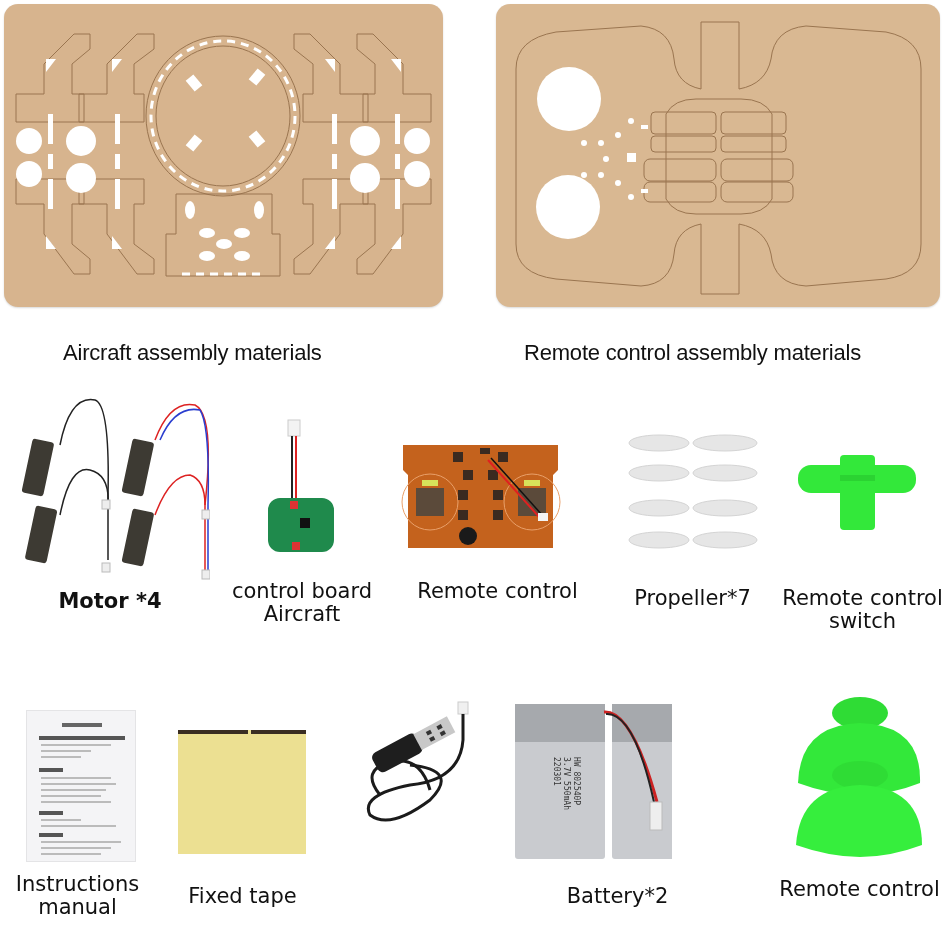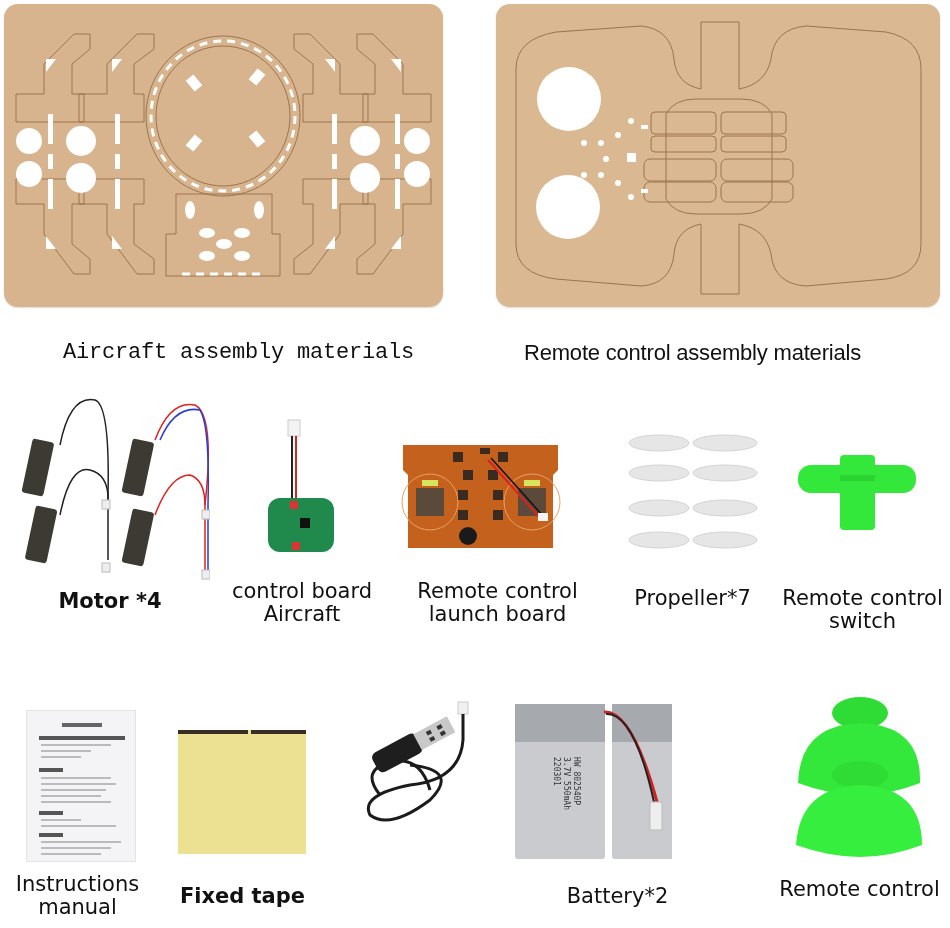--- a/index.html
+++ b/index.html
@@ -75,21 +75,21 @@
       <ellipse cx="220" cy="240" rx="8" ry="5"></ellipse>
       <ellipse cx="203" cy="252" rx="8" ry="5"></ellipse>
         <ellipse cx="238" cy="252" rx="8" ry="5"></ellipse>
     </g>
     <g stroke="#ffffff" stroke-width="3" stroke-dasharray="8 6" fill="none">
       <ellipse cx="219" cy="112" rx="72" ry="75"></ellipse>
       <line x1="178" y1="270" x2="262" y2="270"></line>
     </g>
   </svg>
 </div>
-<div class="caption" style="left:63px;top:340px;font-family:Liberation Mono, monospace;">Aircraft assembly materials</div>
+<div class="caption" style="left:63px;top:340px;">Aircraft assembly materials</div>
 
 <div class="board" style="left:496px;top:4px;width:444px;height:303px;background:#d9b892;">
   <svg width="444" height="303" viewBox="0 0 444 303">
     <g fill="none" stroke="#9a7550" stroke-width="1">
       <path d="M20 65 Q20 35 60 28 L145 22 Q175 25 178 55 Q180 80 205 85 L205 18 L243 18 L243 85 Q270 80 275 55 Q278 25 310 22 L390 28 Q425 35 425 65 L425 240 Q425 270 390 275 L310 282 Q278 280 275 250 Q270 225 243 220 L243 290 L205 290 L205 220 Q180 225 178 250 Q175 280 145 282 L60 275 Q20 270 20 240 Z"></path>
       <path d="M170 110 Q178 95 200 95 L245 95 Q268 95 276 110 L276 195 Q268 210 245 210 L200 210 Q178 210 170 195 Z"></path>
       <rect x="155" y="108" width="65" height="22" rx="4"></rect>
         <rect x="225" y="108" width="65" height="22" rx="4"></rect>
       <rect x="155" y="132" width="65" height="16" rx="4"></rect>
         <rect x="225" y="132" width="65" height="16" rx="4"></rect>
@@ -182,21 +182,20 @@
       <rect x="82" y="8" width="10" height="6"></rect>
     </g>
     <circle cx="70" cy="96" r="9" fill="#1a1a1a"></circle>
     <path d="M90 20 L142 78" stroke="#e02020" stroke-width="2"></path>
     <path d="M93 18 L145 76" stroke="#111" stroke-width="1.5"></path>
     <rect x="140" y="73" width="10" height="8" fill="#f3f3f3"></rect>
   </svg>
 </div>
 <div class="label" style="left:400px;top:580px;width:195px;">
   <span>Remote control</span>
-  <span>launch board</span>
 </div>
 
 <div class="abs" style="left:625px;top:430px;width:140px;height:125px;">
   <svg width="140" height="125" viewBox="0 0 140 125">
     <g fill="#e6e6e6" stroke="#d4d4d4">
       <ellipse cx="34" cy="13" rx="30" ry="8"></ellipse>
         <ellipse cx="100" cy="13" rx="32" ry="8"></ellipse>
       <ellipse cx="34" cy="43" rx="30" ry="8"></ellipse>
         <ellipse cx="100" cy="43" rx="32" ry="8"></ellipse>
       <ellipse cx="34" cy="78" rx="30" ry="8"></ellipse>
@@ -256,21 +255,21 @@
   <span>Instructions</span>
   <span>manual</span>
 </div>
 
 <div class="abs" style="left:178px;top:730px;width:128px;height:124px;background:#ece092;">
   <svg width="128" height="124" viewBox="0 0 128 124">
     <rect x="0" y="0" width="70" height="4" fill="#3a2e22"></rect>
     <rect x="73" y="0" width="55" height="4" fill="#3a2e22"></rect>
   </svg>
 </div>
-<div class="label" style="left:170px;top:885px;width:145px;font-weight:bold;">
+<div class="label" style="left:170px;top:885px;width:145px;">
   <span>Fixed tape</span>
 </div>
 
 <div class="abs" style="left:350px;top:700px;width:130px;height:130px;">
   <svg width="130" height="130" viewBox="0 0 130 130">
     <rect x="108" y="2" width="10" height="12" fill="#f0f0f0" stroke="#ccc"></rect>
     <path d="M113 14 L113 40 Q110 80 60 85 Q10 95 20 115 Q40 130 80 100 Q110 70 60 65" fill="none" stroke="#1b1b1b" stroke-width="3"></path>
     <path d="M30 95 Q10 70 40 62 Q70 55 80 90" fill="none" stroke="#1b1b1b" stroke-width="3"></path>
     <g transform="rotate(-28 60 45)">
       <rect x="20" y="35" width="50" height="22" rx="6" fill="#1e1e1e"></rect>

